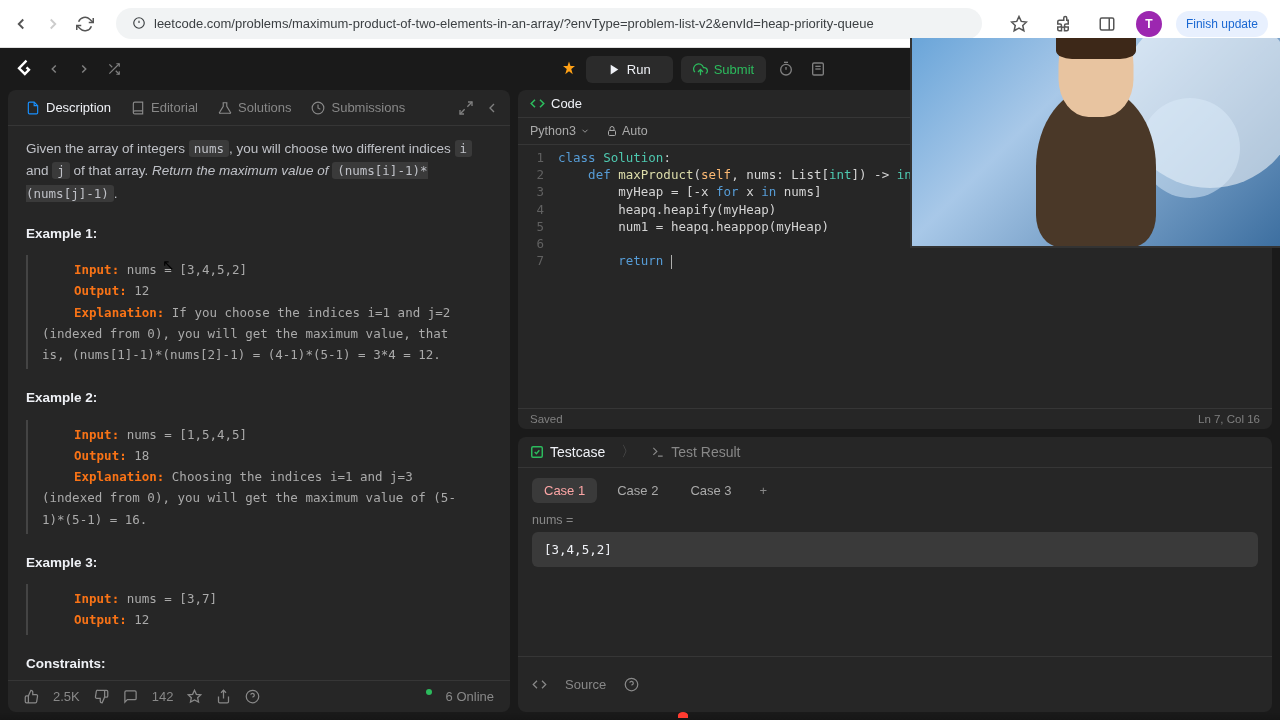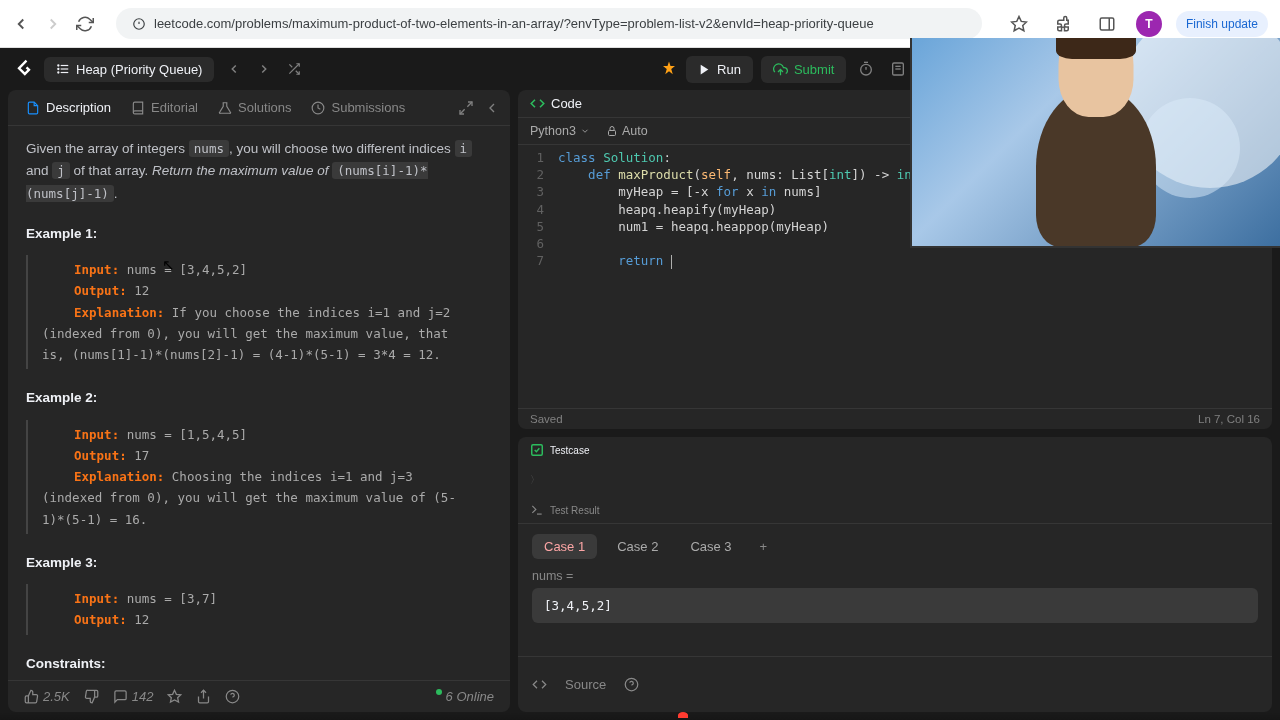--- a/index.html
+++ b/index.html
@@ -2,36 +2,36 @@
 <html><head>
 <meta charset="utf-8">
 <style>
 * { margin: 0; padding: 0; box-sizing: border-box; }
 body { font-family: -apple-system, BlinkMacSystemFont, 'Segoe UI', sans-serif; background: #f0f0f0; width: 1280px; height: 720px; overflow: hidden; position: relative; }
 
 .browser-chrome { height: 48px; background: #fff; display: flex; align-items: center; padding: 0 12px; gap: 14px; border-bottom: 1px solid #e0e0e0; }
 .nav-arrow { width: 18px; height: 18px; display: flex; align-items: center; justify-content: center; color: #555; cursor: pointer; }
 .nav-arrow.disabled { color: #ccc; }
 .reload { width: 18px; height: 18px; color: #555; cursor: pointer; }
-.url-bar { flex: 1; background: #f1f3f4; border-radius: 20px; padding: 8px 16px; margin: 0 8px; display: flex; align-items: flex-end; gap: 8px; font-size: 13px; color: #3c4043; }
+.url-bar { flex: 1; background: #f1f3f4; border-radius: 20px; padding: 8px 16px; margin: 0 8px; display: flex; align-items: flex-start; gap: 8px; font-size: 13px; color: #3c4043; }
 .url-bar .lock { width: 14px; height: 14px; }
 .tool-icon { width: 18px; height: 18px; color: #555; margin: 0 6px; cursor: pointer; }
 .avatar { width: 26px; height: 26px; border-radius: 50%; background: #9c27b0; color: #fff; display: flex; align-items: center; justify-content: center; font-size: 12px; font-weight: 600; }
 .finish-update { background: #e8f0fe; color: #1967d2; padding: 6px 10px; border-radius: 20px; font-size: 12px; cursor: pointer; }
 
 .app { background: #1a1a1a; height: calc(100% - 48px); display: flex; flex-direction: column; color: #eff1f6; }
 .topbar { height: 42px; display: flex; align-items: center; padding: 0 14px; gap: 10px; justify-content: space-between; }
 .topbar-left { display: flex; align-items: center; gap: 10px; }
 .logo { height: 20px; width: 20px; color: #fff; }
 .menu-label { background: #2b2b2b; padding: 5px 12px; border-radius: 6px; display: flex; align-items: center; gap: 6px; font-size: 13px; cursor: pointer; }
 .menu-label svg { width: 14px; height: 14px; }
 .nav-chevron { width: 14px; height: 14px; color: #808080; cursor: pointer; margin: 0 3px; }
 .topbar-center { display: flex; align-items: center; gap: 8px; }
 .premium-icon { width: 18px; height: 18px; color: #ffa116; }
-.run-btn { background: #2b2b2b; color: #eff1f6; padding: 6px 12px; border-radius: 6px; display: flex; align-items: center; gap: 6px; font-size: 13px; cursor: pointer; border: none; }
+.run-btn { background: #2b2b2b; color: #eff1f6; padding: 6px 22px; border-radius: 6px; display: flex; align-items: center; gap: 6px; font-size: 13px; cursor: pointer; border: none; }
 .submit-btn { background: #2b2b2b; color: #2cbb5d; padding: 6px 12px; border-radius: 6px; display: flex; align-items: center; gap: 6px; font-size: 13px; cursor: pointer; border: none; }
 .tiny-icon { width: 16px; height: 16px; color: #808080; cursor: pointer; padding: 0; }
 .topbar-right { display: flex; gap: 8px; align-items: center; }
 
 .main { display: flex; flex: 1; gap: 8px; padding: 0 8px 8px 8px; min-height: 0; }
 .panel { background: #262626; border-radius: 8px; display: flex; flex-direction: column; overflow: hidden; }
 .left-panel { width: 502px; }
 .right-col { flex: 1; display: flex; flex-direction: column; gap: 8px; min-width: 0; }
 .code-panel { flex: 1; min-height: 0; }
 .test-panel { height: 275px; }
@@ -43,21 +43,21 @@
 .tabs-spacer { flex: 1; }
 
 .problem-body { padding: 12px 18px; overflow-y: auto; font-size: 13.5px; line-height: 1.65; color: #bfc1c7; flex: 1; }
 .problem-body .intro code { background: #3a3a3a; padding: 1px 5px; border-radius: 3px; font-family: ui-monospace, monospace; font-size: 12.5px; }
 .problem-body em { font-style: italic; }
 .section-title { font-weight: 600; color: #eff1f6; margin-top: 18px; margin-bottom: 10px; font-size: 13.5px; }
 .example-block { background: transparent; padding: 4px 14px; border-left: 2px solid #444; margin-bottom: 8px; font-family: ui-monospace, monospace; font-size: 12.5px; line-height: 1.7; color: #aaa; }
 .example-block strong { color: #f97316; font-weight: 700; margin-left: 32px; }
 
 .problem-footer { display: flex; align-items: center; padding: 8px 16px; gap: 14px; border-top: 1px solid #363636; font-size: 13px; color: #888; }
-.foot-item { display: flex; align-items: flex-start; gap: 4px; cursor: pointer; font-style: italic; }
+.foot-item { display: flex; align-items: flex-start; gap: 14px; cursor: pointer; }
 .foot-item svg { width: 15px; height: 15px; }
 .foot-spacer { flex: 1; }
 .online-dot { width: 6px; height: 6px; border-radius: 50%; background: #2cbb5d; }
 
 .code-header { display: flex; align-items: flex-start; padding: 6px 12px; border-bottom: 1px solid #363636; gap: 6px; font-size: 13px; }
 .code-header svg { width: 15px; height: 15px; color: #2cbb5d; }
 .code-sub { display: flex; align-items: center; padding: 6px 12px; gap: 16px; font-size: 12.5px; color: #aaa; border-bottom: 1px solid #363636; }
 .code-sub .lang { display: flex; align-items: center; gap: 4px; cursor: pointer; }
 .code-sub .auto { display: flex; align-items: center; gap: 4px; cursor: pointer; }
 
@@ -67,21 +67,21 @@
 .line-text { white-space: pre; color: #d4d4d4; }
 .k-blue { color: #569cd6; }
 .k-green { color: #4ec9b0; }
 .k-yellow { color: #dcdcaa; }
 .k-cyan { color: #fdba74; }
 .k-teal { color: #4ec9b0; }
 .cursor { border-left: 1px solid #aeafad; display: inline-block; height: 14px; vertical-align: middle; }
 
 .editor-status { display: flex; justify-content: space-between; padding: 4px 12px; font-size: 11.5px; color: #808080; border-top: 1px solid #363636; }
 
-.test-header { display: flex; padding: 6px 12px; gap: 16px; font-size: 10px; border-bottom: 1px solid #363636; flex-direction: column; }
+.test-header { display: flex; padding: 6px 12px; gap: 16px; font-size: 14px; border-bottom: 1px solid #363636; }
 .test-tab { display: flex; align-items: center; gap: 6px; color: #888; cursor: pointer; }
 .test-tab.active { color: #eff1f6; }
 .test-tab svg { width: 14px; height: 14px; }
 .case-row { display: flex; align-items: center; gap: 8px; padding: 10px 14px; font-size: 13px; }
 .case-pill { padding: 5px 12px; border-radius: 6px; color: #aaa; cursor: pointer; }
 .case-pill.active { background: #3a3a3a; color: #fca5a5; }
 .case-add { color: #888; padding: 4px 8px; cursor: pointer; }
 .case-body { padding: 0 14px; font-size: 12.5px; }
 .case-label { color: #888; margin-bottom: 5px; }
 .case-input { background: #3a3a3a; border-radius: 6px; padding: 10px 12px; font-family: ui-monospace, monospace; color: #eff1f6; }
@@ -140,31 +140,20 @@
   <div class="avatar">T</div>
   <div class="finish-update">Finish update</div>
 </div>
 
 <div class="app">
   <div class="topbar">
     <div class="topbar-left">
       <svg class="logo" viewBox="0 0 24 24" fill="currentColor">
           <path d="M16 3l-8 8 5 5 3-3-2-2 2-2 4 4-7 7-9-9L14 1z"></path>
         </svg>
-      <div class="menu-label">
-        <svg viewBox="0 0 24 24" fill="none" stroke="currentColor" stroke-width="2">
-            <line x1="8" y1="6" x2="21" y2="6"></line>
-            <line x1="8" y1="12" x2="21" y2="12"></line>
-            <line x1="8" y1="18" x2="21" y2="18"></line>
-            <circle cx="4" cy="6" r="1"></circle>
-            <circle cx="4" cy="12" r="1"></circle>
-            <circle cx="4" cy="18" r="1"></circle>
-          </svg>
-        <span>Heap (Priority Queue)</span>
-      </div>
       <svg class="nav-chevron" viewBox="0 0 24 24" fill="none" stroke="currentColor" stroke-width="2.5">
           <path d="M15 18l-6-6 6-6"></path>
         </svg>
       <svg class="nav-chevron" viewBox="0 0 24 24" fill="none" stroke="currentColor" stroke-width="2.5">
           <path d="M9 18l6-6-6-6"></path>
         </svg>
       <svg class="nav-chevron" viewBox="0 0 24 24" fill="none" stroke="currentColor" stroke-width="2">
           <polyline points="16 3 21 3 21 8"></polyline>
           <line x1="4" y1="20" x2="21" y2="3"></line>
           <polyline points="21 16 21 21 16 21"></polyline>
@@ -254,21 +243,21 @@
         <div class="section-title">Example 1:</div>
         <div class="example-block">
           <div><strong>Input:</strong><span> nums = [3,4,5,2]</span></div>
           <div><strong>Output:</strong><span> 12</span></div>
           <div><strong>Explanation:</strong><span> If you choose the indices i=1 and j=2 (indexed from 0), you will get the maximum value, that is, (nums[1]-1)*(nums[2]-1) = (4-1)*(5-1) = 3*4 = 12.</span></div>
         </div>
 
         <div class="section-title">Example 2:</div>
         <div class="example-block">
           <div><strong>Input:</strong><span> nums = [1,5,4,5]</span></div>
-          <div><strong>Output:</strong><span> 17</span></div>
+          <div><strong>Output:</strong><span> 18</span></div>
           <div><strong>Explanation:</strong><span> Choosing the indices i=1 and j=3 (indexed from 0), you will get the maximum value of (5-1)*(5-1) = 16.</span></div>
         </div>
 
         <div class="section-title">Example 3:</div>
         <div class="example-block">
           <div><strong>Input:</strong><span> nums = [3,7]</span></div>
           <div><strong>Output:</strong><span> 12</span></div>
         </div>
 
         <div class="section-title">Constraints:</div>

